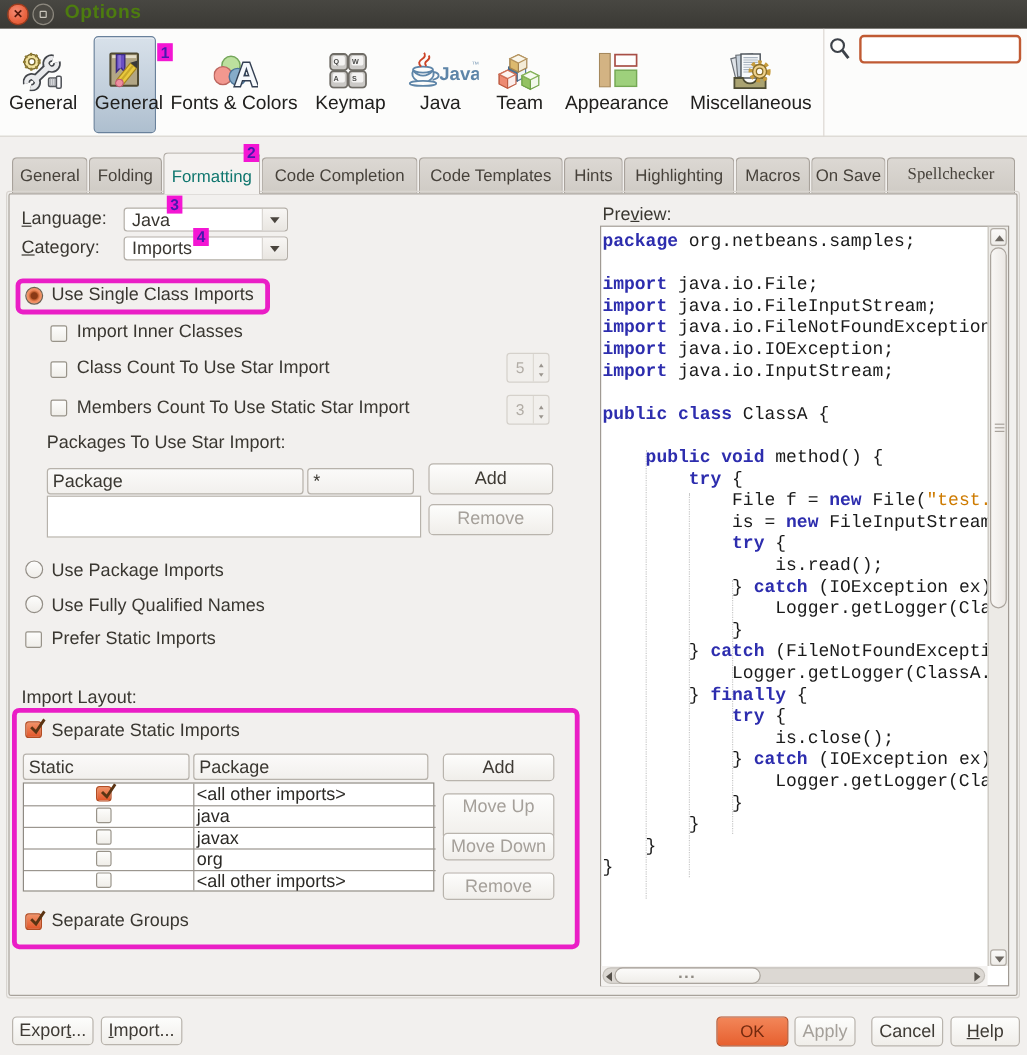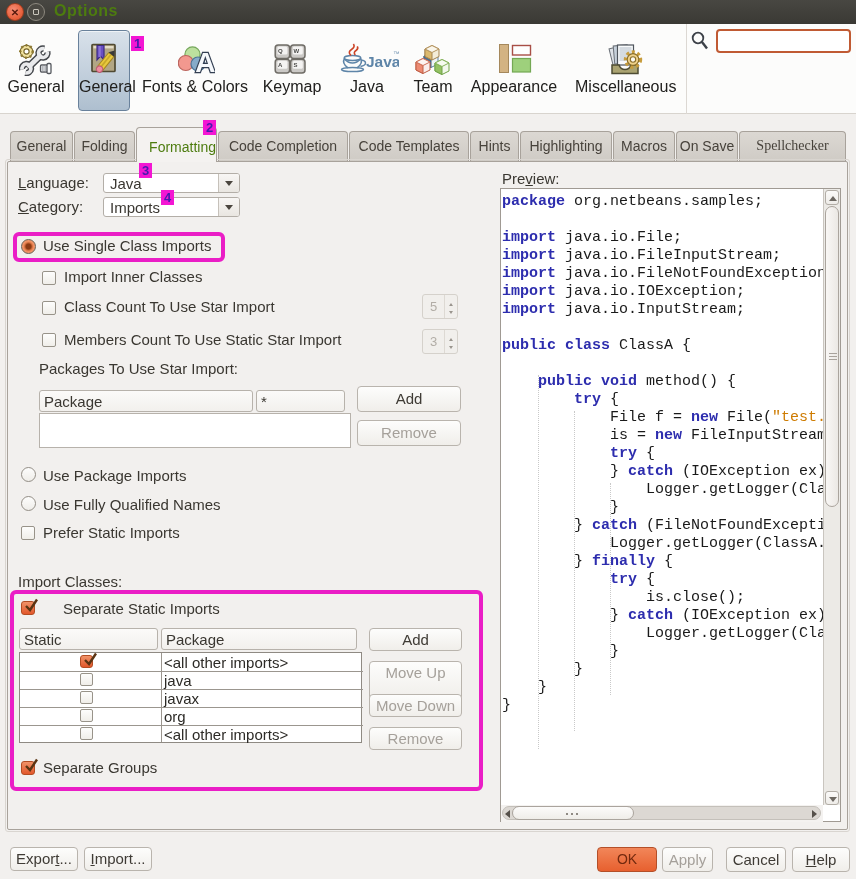--- a/index.html
+++ b/index.html
@@ -9,21 +9,21 @@
 .restore{left:27px;background:#4b4943;border:1px solid #8d897f;}
 .restore i{position:absolute;left:5px;top:5px;width:6px;height:6px;border:1.5px solid #c9c5bb;border-radius:1px;}
 .wtitle{left:54px;top:2px;font-size:16px;letter-spacing:0.5px;font-weight:bold;color:#4d7c0f;}
 .toolbar{left:0;top:24px;width:856px;height:90px;background:#fcfcfb;border-bottom:1px solid #d8d4ce;}
 .tsep{left:686px;top:24px;width:1px;height:90px;background:#dcd8d3;}
 .tlabel{top:78px;font-size:16px;color:#21201e;text-align:center;height:18px;}
 .edbtn{left:78px;top:30px;width:52px;height:81px;border:1px solid #69819b;border-radius:4px;background:linear-gradient(#d8e1ea,#c2cfdc 55%,#aebfcf);box-shadow:inset 0 1px 0 rgba(255,255,255,.6);}
 .searchbox{left:716px;top:29px;width:135px;height:24px;background:#fff;border:2px solid #c05a33;border-radius:4px;}
 .badge{z-index:30;background:#f316d3;color:#4719ae;font-weight:bold;font-size:13px;width:13px;height:15px;text-align:center;line-height:15px;}
 .tab{top:131px;height:30px;background:linear-gradient(#dcd8d3,#cfcbc5);border:1px solid #a8a29b;border-bottom:none;border-radius:4px 4px 0 0;font-size:14px;color:#47423b;text-align:center;line-height:28px;}
-.tabact{left:136px;top:127px;width:81px;height:35px;background:#f4f2f0;border:1px solid #a8a29b;border-bottom:none;border-radius:4px 4px 0 0;font-size:14px;color:#4d7c0f;text-align:right;line-height:38px;z-index:5;}
+.tabact{left:136px;top:127px;width:81px;height:35px;background:#f4f2f0;border:1px solid #a8a29b;border-bottom:none;border-radius:4px 4px 0 0;font-size:14px;color:#0f766e;text-align:center;line-height:38px;z-index:5;}
 .panel{left:7px;top:161px;width:841px;height:669px;border:1px solid #a8a29b;border-radius:2px;background:#f2f0ee;}
 .lbl{font-size:15px;color:#3a3731;height:18px;white-space:nowrap;}
 .combo{width:137px;height:20px;background:#fff;border:1px solid #b3aea7;border-radius:3px;}
 .combo span{position:absolute;left:6px;top:1px;font-size:15px;color:#3a3731;}
 .cobtn{position:absolute;right:0;top:0;width:21px;height:18px;background:linear-gradient(#f8f6f4,#e9e6e1);border-left:1px solid #c6c1ba;border-radius:0 2px 2px 0;}
 .cobtn i{position:absolute;left:6px;top:7px;width:0;height:0;border:4px solid transparent;border-top:5px solid #4a453e;}
 .radio{width:15px;height:15px;border-radius:50%;}
 .rad-on{background:radial-gradient(circle at 50% 50%,#8a3a15 0 2.6px,#c05f2e 3.4px,#ef8a5c 4.8px,#f3a478 7.5px);border:1px solid #6b5f52;}
 .rad-off{background:linear-gradient(#fdfdfc,#efede9);border:1px solid #938e86;}
 .cb{width:14px;height:14px;border:1px solid #989389;border-radius:2px;background:linear-gradient(#fdfdfc,#f0eee9);}
@@ -224,28 +224,28 @@
 <div class="hdrcell a" style="left:256px;top:390px;width:89px;">*</div>
 <div class="btn a" style="left:357px;top:386px;width:104px;height:26px;line-height:24px;">Add</div>
 <div class="a" style="left:39px;top:413px;width:312px;height:35px;background:#fff;border:1px solid #b7b2ab;"></div>
 <div class="btn dis a" style="left:357px;top:420px;width:104px;height:26px;line-height:24px;">Remove</div>
 <div class="radio rad-off a" style="left:21px;top:467px;"></div>
 <div class="lbl a" style="left:43px;top:467px;">Use Package Imports</div>
 <div class="radio rad-off a" style="left:21px;top:496px;"></div>
 <div class="lbl a" style="left:43px;top:496px;">Use Fully Qualified Names</div>
 <div class="cb a" style="left:21px;top:526px;"></div>
 <div class="lbl a" style="left:43px;top:524px;">Prefer Static Imports</div>
-<div class="lbl a" style="left:18px;top:573px;">Import Classes:</div>
+<div class="lbl a" style="left:18px;top:573px;">Import Layout:</div>
 <div class="mag a" style="left:10px;top:590px;width:473px;height:201px;"></div>
 <div class="cb-on a" style="left:21px;top:601px;">
     <svg class="check" viewBox="0 0 16 16">
       <path d="M3 8 L7 12 L14 1.5" stroke="#5a3413" stroke-width="2.4" fill="none"></path>
     </svg>
   </div>
-<div class="lbl a" style="left:43px;top:600px;margin-left:20px;">Separate Static Imports</div>
+<div class="lbl a" style="left:43px;top:600px;">Separate Static Imports</div>
 <div class="hdrcell a" style="left:19px;top:628px;width:139px;">Static</div>
 <div class="hdrcell a" style="left:161px;top:628px;width:196px;">Package</div>
 <div class="btn a" style="left:369px;top:628px;width:93px;height:23px;line-height:21px;">Add</div>
 <div class="btn dis a" style="left:369px;top:661px;width:93px;height:39px;line-height:21px;">Move Up</div>
 <div class="btn dis a" style="left:369px;top:694px;width:93px;height:23px;line-height:21px;">Move Down</div>
 <div class="btn dis a" style="left:369px;top:727px;width:93px;height:23px;line-height:21px;">Remove</div>
 <div class="a" style="left:19px;top:652px;width:343px;height:91px;background:#fff;border:1px solid #8f8a83;border-top:1px solid #8f8a83;">
 <div style="position:absolute;left:141px;top:0;width:1px;height:89px;background:#9b968f;"></div>
 <div style="position:absolute;left:0;top:18px;width:343px;height:1px;background:#9b968f;"></div>
 <div style="position:absolute;left:0;top:36px;width:343px;height:1px;background:#9b968f;"></div>
@@ -287,20 +287,21 @@
     <div class="cl"><b class="k">import</b> java.io.IOException;</div>
     <div class="cl"><b class="k">import</b> java.io.InputStream;</div>
     <div class="cl"></div>
     <div class="cl"><b class="k">public</b> <b class="k">class</b> ClassA {</div>
     <div class="cl"></div>
     <div class="cl">    <b class="k">public</b> <b class="k">void</b> method() {</div>
     <div class="cl">        <b class="k">try</b> {</div>
     <div class="cl">            File f = <b class="k">new</b> File(<i class="s">"test.txt"</i>);</div>
     <div class="cl">            is = <b class="k">new</b> FileInputStream(f);</div>
     <div class="cl">            <b class="k">try</b> {</div>
+    <div class="cl">                is.read();</div>
     <div class="cl">            } <b class="k">catch</b> (IOException ex) {</div>
     <div class="cl">                Logger.getLogger(ClassA.class.getName())</div>
     <div class="cl">            }</div>
     <div class="cl">        } <b class="k">catch</b> (FileNotFoundException ex) {</div>
     <div class="cl">            Logger.getLogger(ClassA.class.getName())</div>
     <div class="cl">        } <b class="k">finally</b> {</div>
     <div class="cl">            <b class="k">try</b> {</div>
     <div class="cl">                is.close();</div>
     <div class="cl">            } <b class="k">catch</b> (IOException ex) {</div>
     <div class="cl">                Logger.getLogger(ClassA.class.getName())</div>

